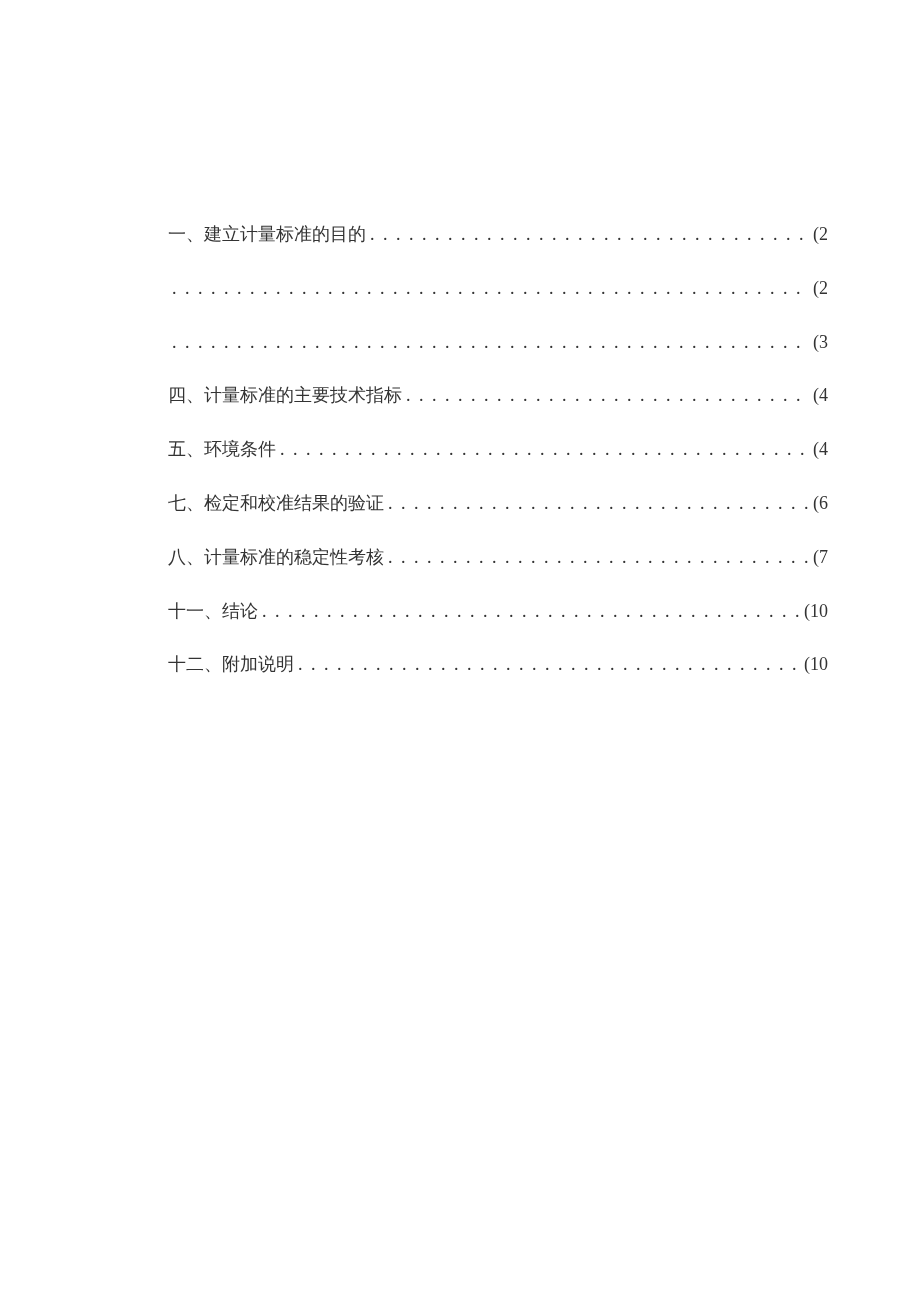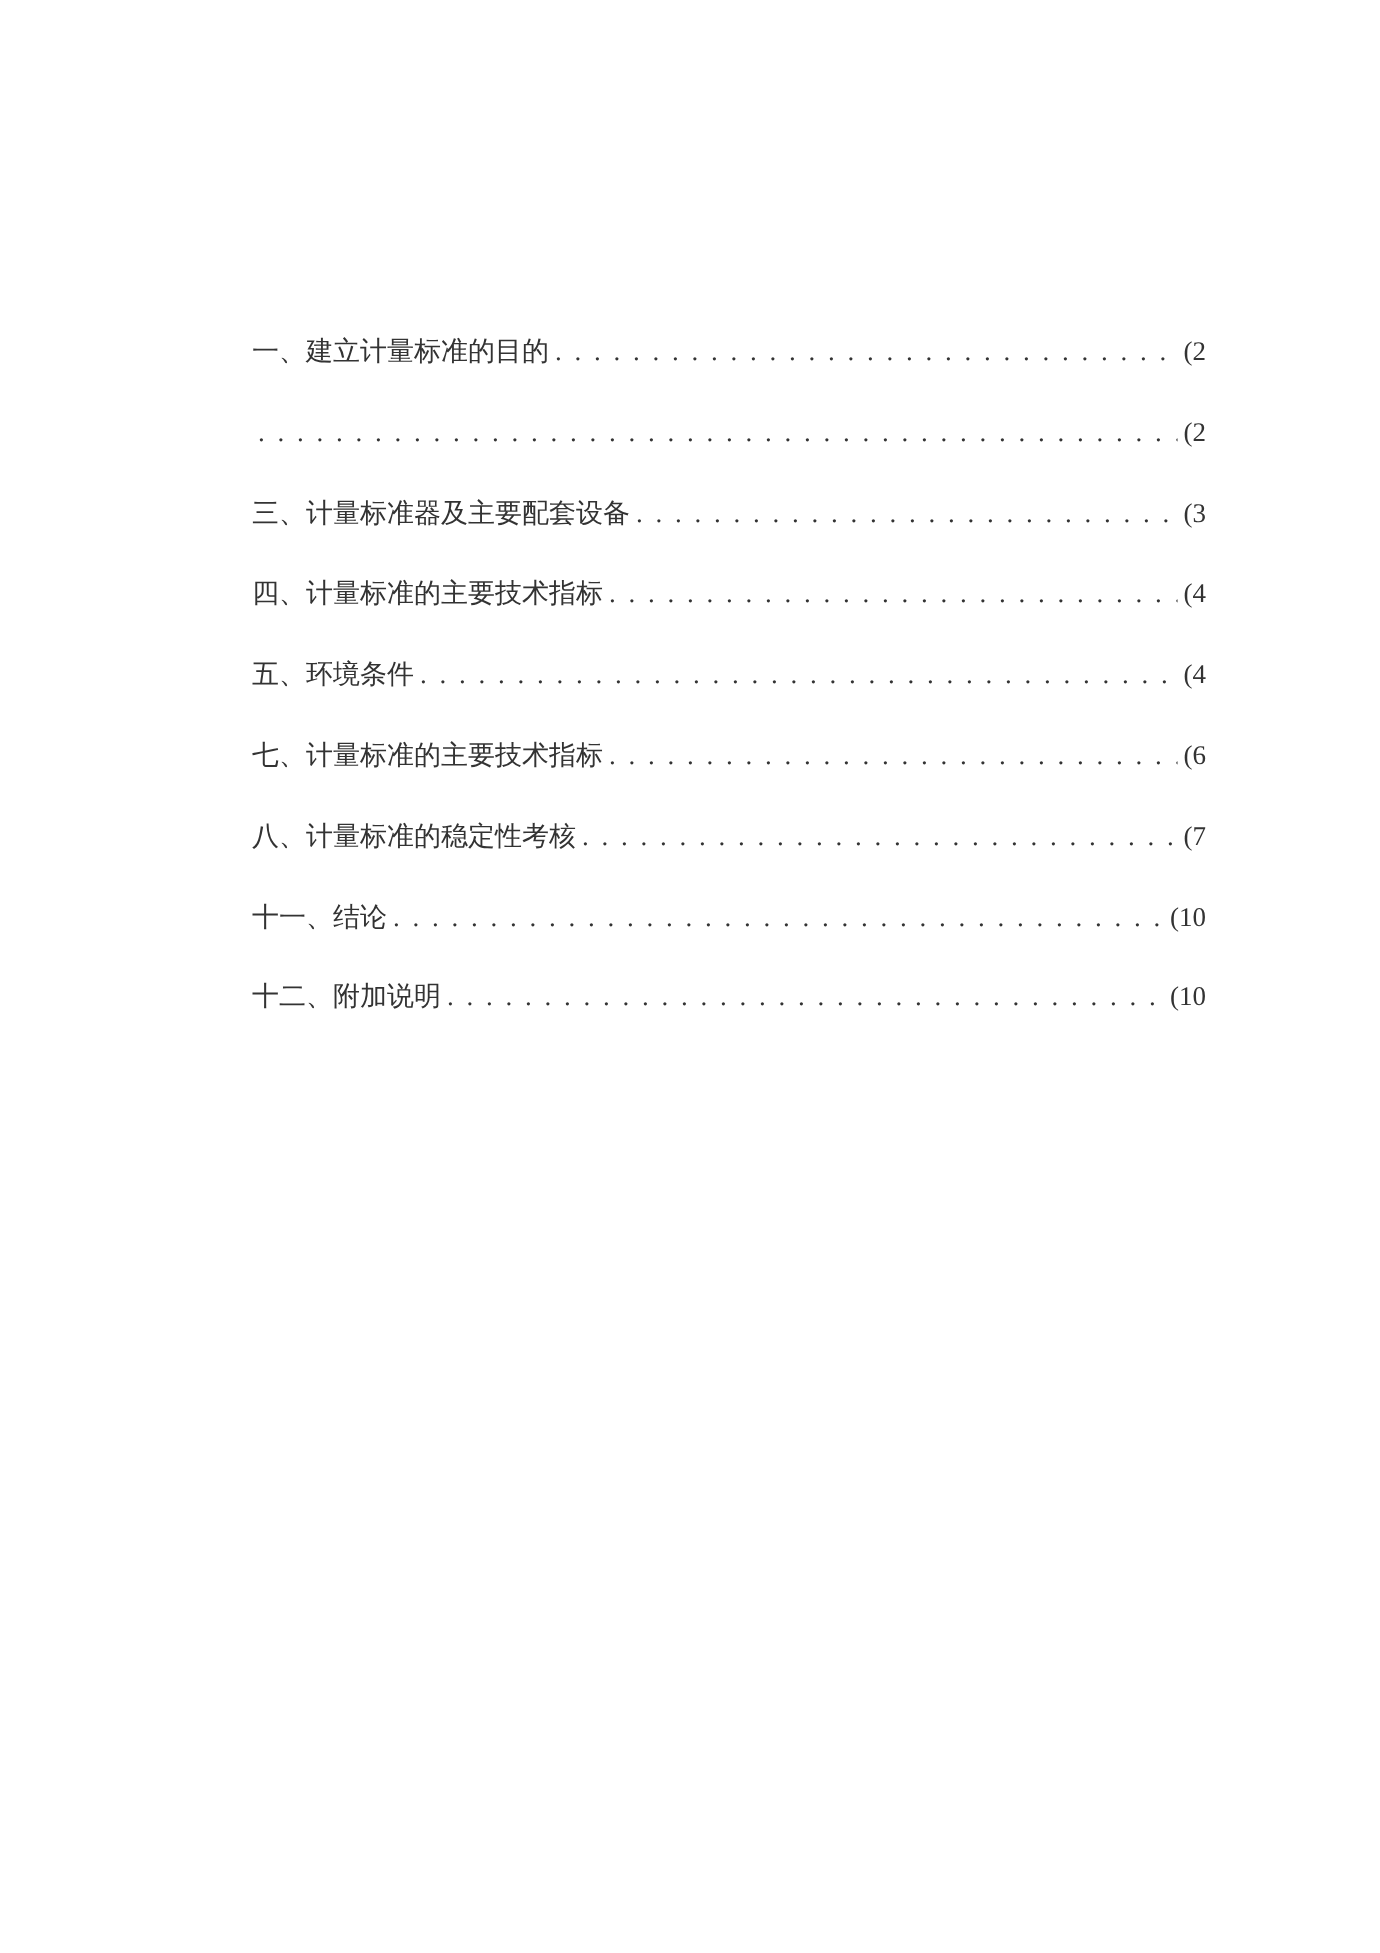--- a/index.html
+++ b/index.html
@@ -5,21 +5,21 @@
     body {
       margin: 0;
       padding: 0;
       width: 920px;
       height: 1302px;
       background: #ffffff;
       font-family: "SimSun", "宋体", serif;
       color: #333333;
     }
     .page {
-      padding: 220px 116px 0 168px;
+      padding: 220px 92px 0 168px;
     }
     .toc-entry {
       display: flex;
       align-items: baseline;
       margin-bottom: 25px;
       font-size: 18px;
       line-height: 1.6;
       white-space: nowrap;
     }
     .toc-title {
@@ -45,36 +45,35 @@
   <div class="toc-entry">
     <span class="toc-title">一、建立计量标准的目的 </span>
     <span class="toc-dots"></span>
     <span class="toc-page">(2</span>
   </div>
   <div class="toc-entry">
     <span class="toc-dots"></span>
     <span class="toc-page">(2</span>
   </div>
   <div class="toc-entry">
-    <span class="toc-title">三、计量标准器及主要配套设备</span>
     <span class="toc-dots"></span>
     <span class="toc-page">(3</span>
   </div>
   <div class="toc-entry">
     <span class="toc-title">四、计量标准的主要技术指标 </span>
     <span class="toc-dots"></span>
     <span class="toc-page">(4</span>
   </div>
   <div class="toc-entry">
     <span class="toc-title">五、环境条件</span>
     <span class="toc-dots"></span>
     <span class="toc-page">(4</span>
   </div>
   <div class="toc-entry">
-    <span class="toc-title">七、计量标准的主要技术指标</span>
+    <span class="toc-title">七、检定和校准结果的验证</span>
     <span class="toc-dots"></span>
     <span class="toc-page">(6</span>
   </div>
   <div class="toc-entry">
     <span class="toc-title">八、计量标准的稳定性考核</span>
     <span class="toc-dots"></span>
     <span class="toc-page">(7</span>
   </div>
   <div class="toc-entry">
     <span class="toc-title">十一、结论</span>

